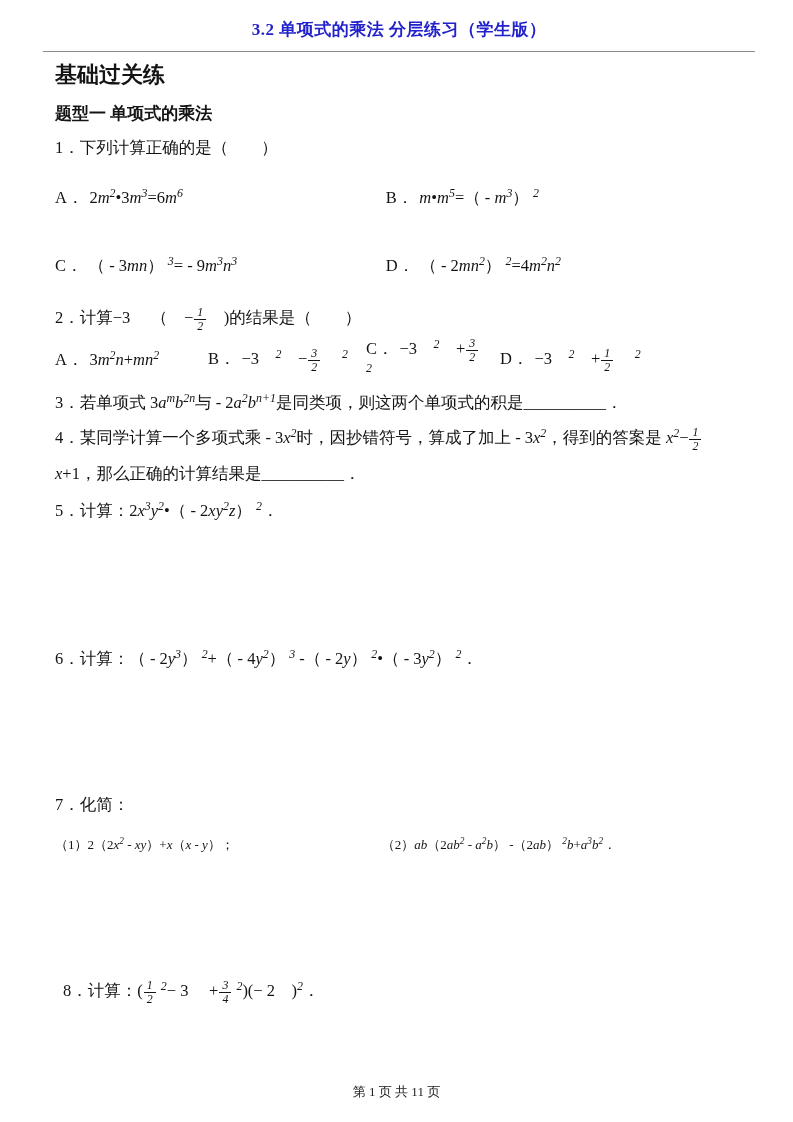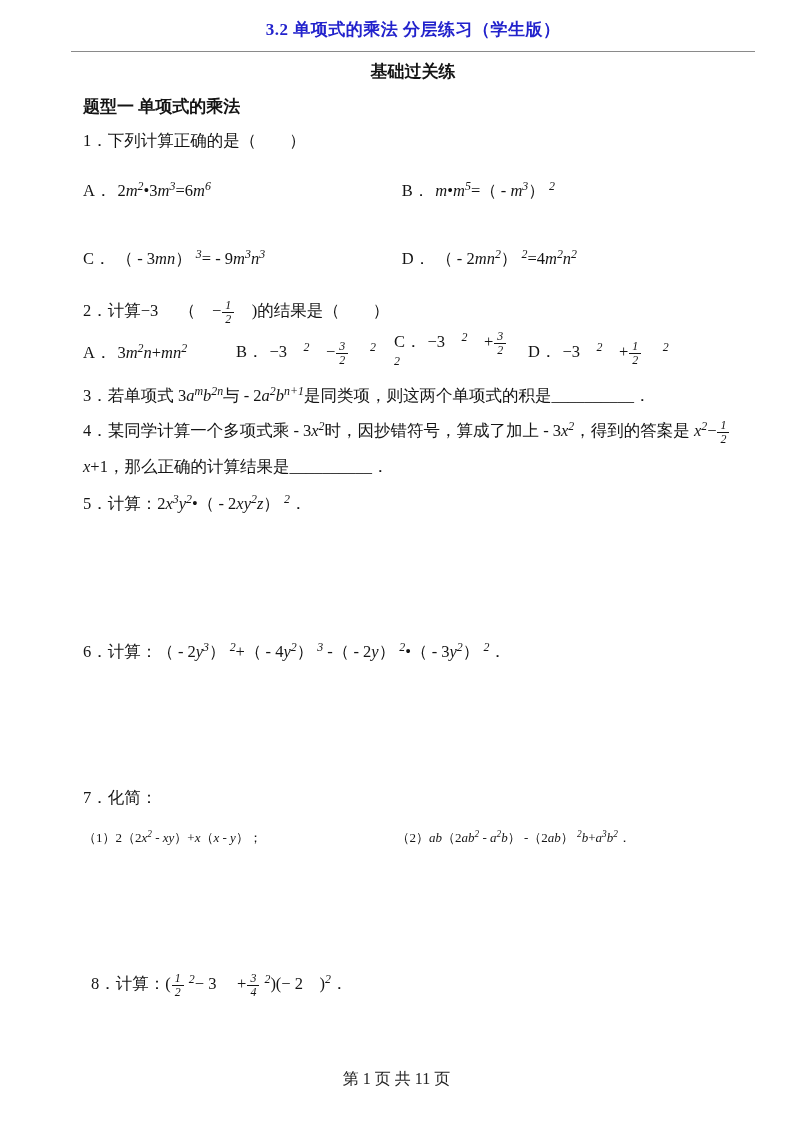--- a/index.html
+++ b/index.html
@@ -8,41 +8,41 @@
   body {
     font-family: "Liberation Serif", "DejaVu Serif", serif;
     color: var(--ink);
   }
   .page {
     position: relative;
     width: 793px;
     height: 1122px;
     margin: 0 auto;
     background: #ffffff;
-    padding: 12px 50px 0 83px;
+    padding: 12px 50px 0 55px;
     overflow: hidden;
   }
   .doc-title {
     margin-top: 6px;
     text-align: center;
     font-weight: bold;
     font-size: 17px;
     color: var(--accent);
     letter-spacing: 0.5px;
   }
   .rule {
     border: 0;
     border-top: 1.5px solid #8a8a8a;
     margin: 10px -12px 0 -12px;
   }
   .section-title {
     margin-top: 8px;
-    text-align: center;
+    text-align: left;
     font-weight: bold;
-    font-size: 17px;
+    font-size: 22px;
   }
   .topic-title {
     margin-top: 12px;
     font-weight: bold;
     font-size: 17px;
   }
   .stem {
     margin-top: 8px;
     font-size: 16.5px;
     line-height: 30px;
@@ -94,24 +94,24 @@
     display: flex;
     margin-top: 10px;
     font-size: 13px;
     line-height: 30px;
   }
   .q7parts .part:nth-child(1) { width: 47.5%; }
   .q8 { margin-top: 110px; line-height: 42px; margin-left: 8px; }
   .footer {
     position: absolute;
     left: 0;
-    bottom: 32px;
+    bottom: 21px;
     width: 100%;
     text-align: center;
-    font-size: 16px;
+    font-size: 13px;
     color: #222;
   }
 </style>
 </head>
 <body>
 
 <div class="page">
 
   <div class="doc-title">3.2 单项式的乘法 分层练习（学生版）</div>
 

